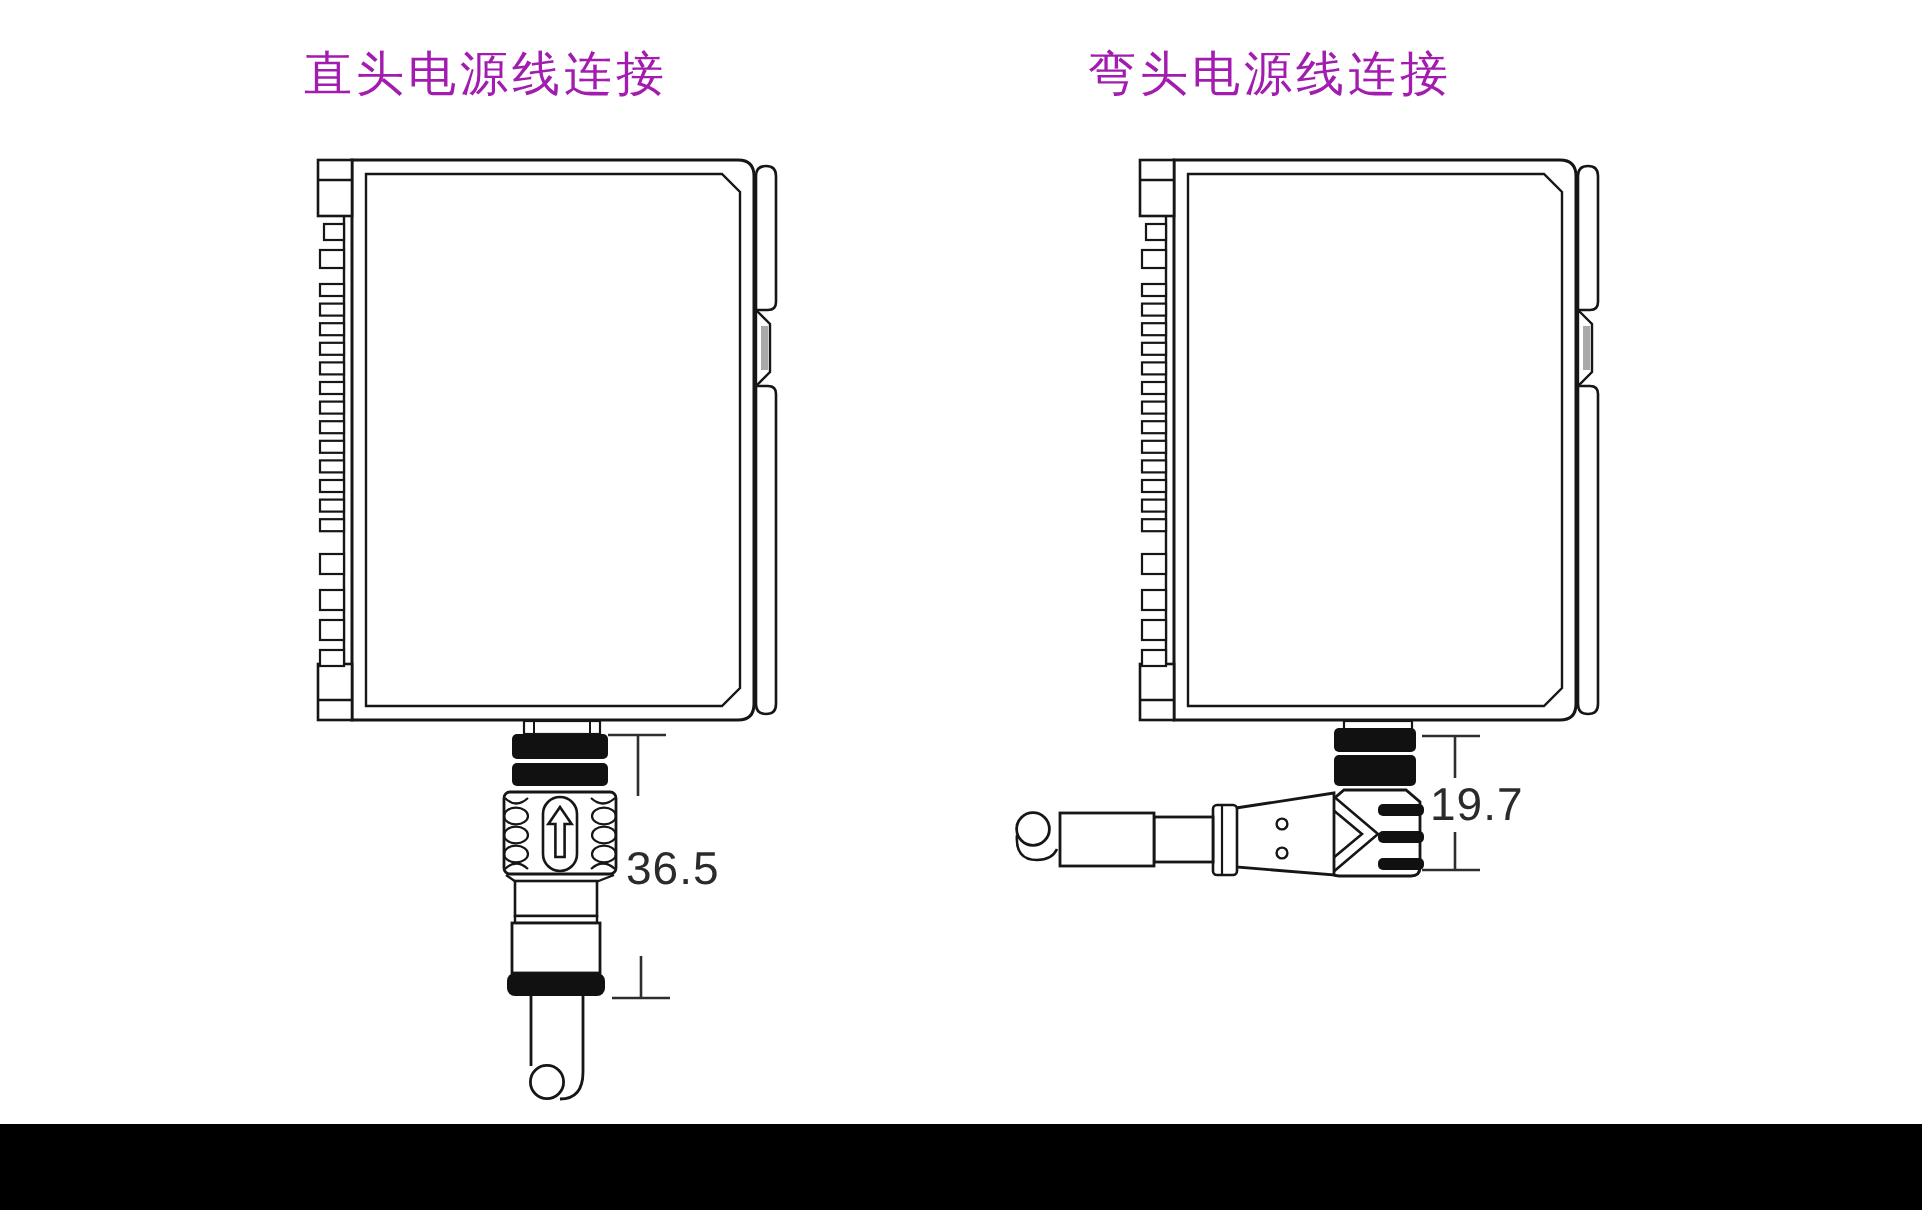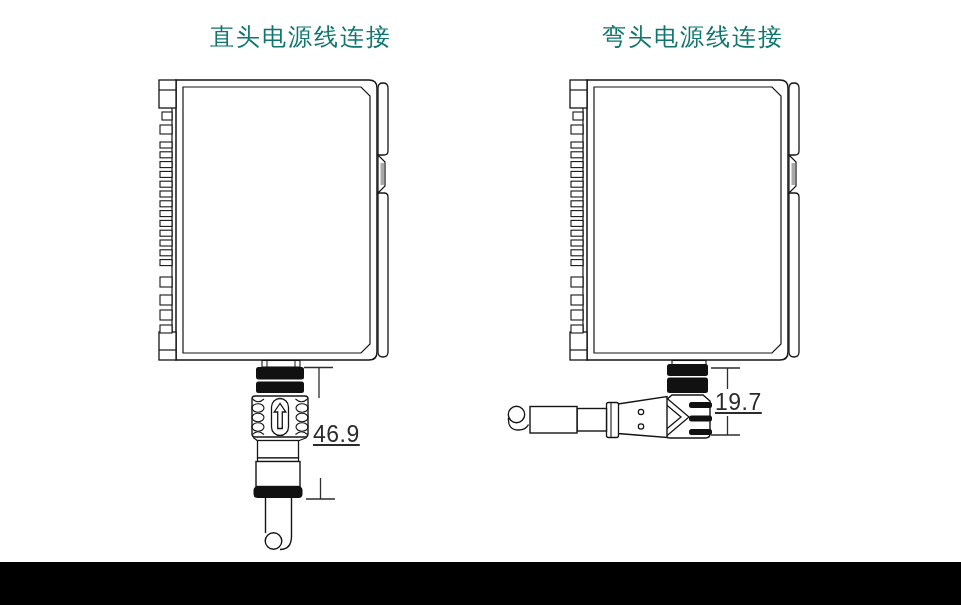--- a/index.html
+++ b/index.html
@@ -2,26 +2,26 @@
 <html><head>
 <meta charset="utf-8">
 <style>
   html,body{margin:0;padding:0;}
   body{
     width:961px;height:605px;position:relative;overflow:hidden;
     background:#ffffff;
     font-family:"Liberation Sans","DejaVu Sans",sans-serif;
   }
   .diagram-title{
-    position:absolute;top:21px;width:240px;text-align:right;
-    font-size:24px;letter-spacing:2px;color:#0f766e;white-space:nowrap;
+    position:absolute;top:21px;width:240px;text-align:left;
+    font-size:24px;letter-spacing:2px;color:#a21caf;white-space:nowrap;
   }
   .dim-label{
     position:absolute;font-size:23px;color:#2b2b2b;letter-spacing:0.5px;
-    background:#ffffff;padding:0 2px;text-decoration:underline;
+    background:#ffffff;padding:0 2px;
   }
   #drawing-svg{position:absolute;left:0;top:0;}
   #footer-bar{
     position:absolute;left:0;top:562px;width:961px;height:43px;background:#000000;
   }
 </style>
 </head>
 <body>
 
 <div class="diagram-title" style="left:152px">直头电源线连接</div>
@@ -128,16 +128,16 @@
 
   <g stroke="#2e2e2e" stroke-width="1.3" fill="none">
     <path d="M 304,367.5 H 333 M 306,499 H 335 M 319,367.5 V 398 M 320.5,478 V 499"></path>
   </g>
 
   <g stroke="#2e2e2e" stroke-width="1.3" fill="none">
     <path d="M 711,368 H 740 M 711,435 H 740 M 727.5,368 V 389 M 727.5,413.5 V 435"></path>
   </g>
 </svg>
 
-<div class="dim-label" style="left:311px;top:421px">46.9</div>
+<div class="dim-label" style="left:311px;top:421px">36.5</div>
 <div class="dim-label" style="left:713px;top:389px">19.7</div>
 
 <div id="footer-bar"></div>
 
 </body></html>

